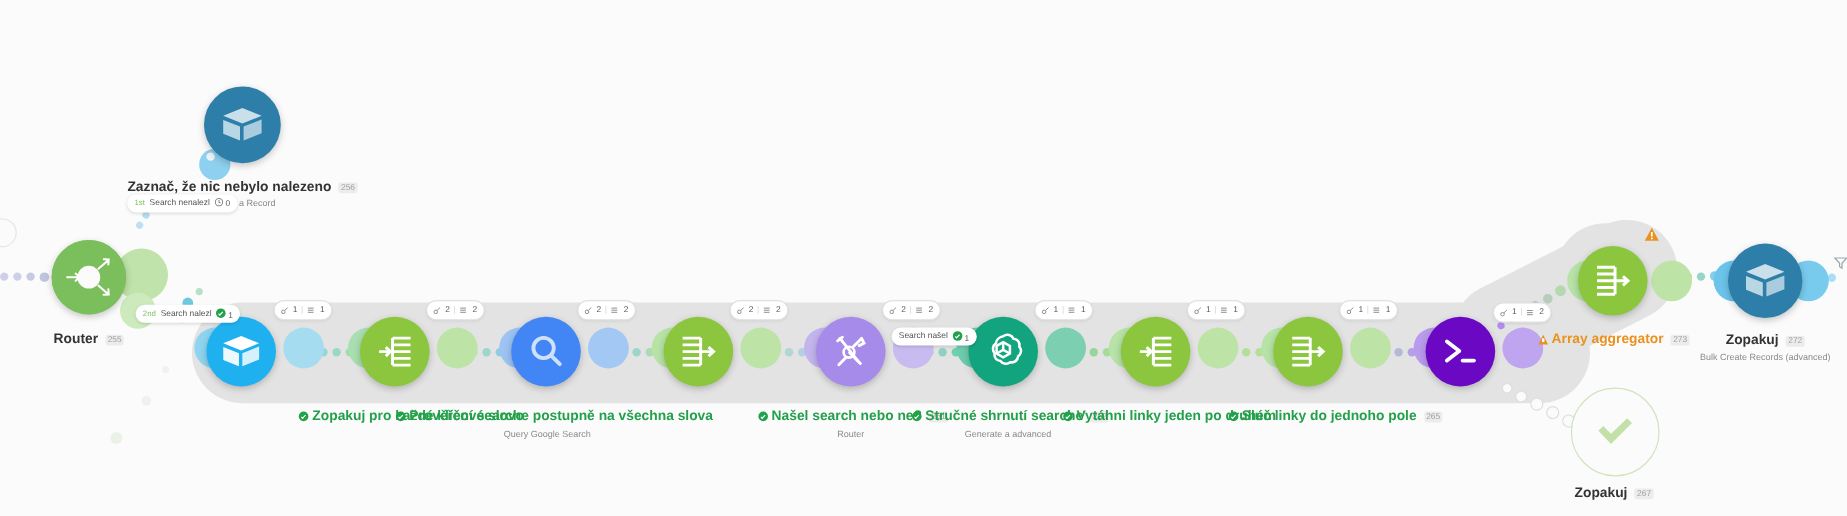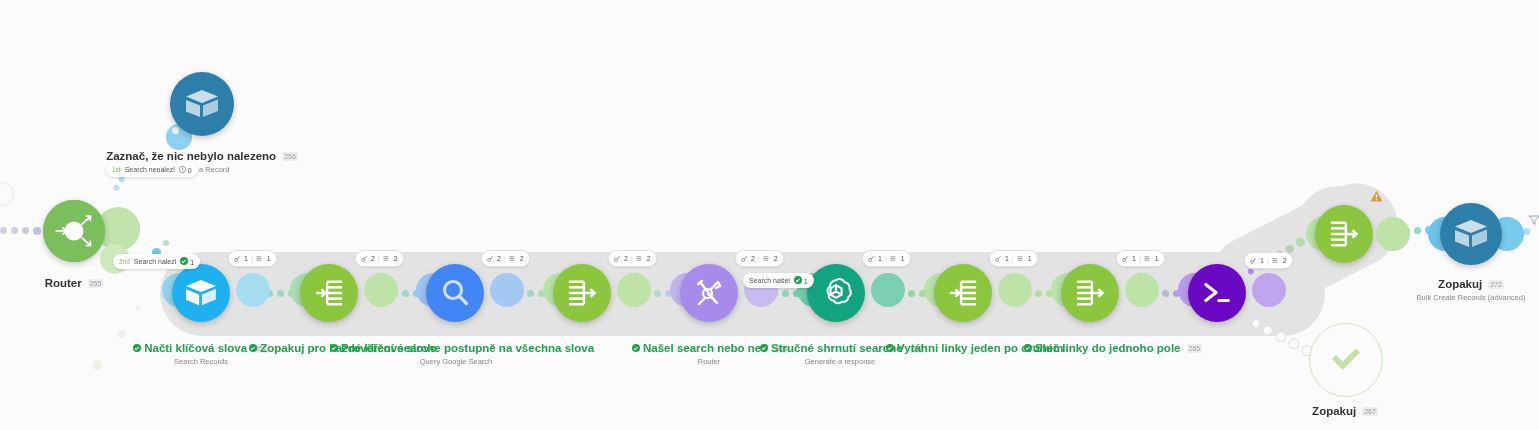--- a/index.html
+++ b/index.html
@@ -303,28 +303,20 @@
   <div class="halo" style="left:162px;top:273px;width:34px;height:34px;background:#8fd4ef;border-radius:50%;"></div>
   <div class="halo" style="left:236px;top:273px;width:34px;height:34px;background:#a6dcef;border-radius:50%;"></div>
   <div class="node" style="left:172px;top:264px;">
     <div class="bubble" style="width:58px;height:58px;background:#1fb0f0;">
       <svg width="32" height="28" viewBox="0 0 34 30" fill="#fff">
         <path d="M17 1 L33 7.5 L17 14 L1 7.5 Z"></path>
         <path d="M1 11 L15 16.5 L15 28 L1 22.5 Z" opacity=".92"></path>
         <path d="M18 16.5 L33 10.5 L33 22 L18 28 Z" opacity=".82"></path>
       </svg>
     </div>
-  </div>
-  <div class="lbl" style="left:110px;top:338px;width:182px;">
-    <span class="title">
-      <span class="dot-ok"></span>
-      <span>Načti klíčová slova</span>
-      <span class="idbadge">257</span>
-    </span>
-    <div class="sub">Search Records</div>
   </div>
   <div class="pill" style="left:228px;top:250px;">
     <svg width="7" height="7" viewBox="0 0 8 8">
         <circle cx="2.4" cy="5.6" r="1.7" fill="none" stroke="#888" stroke-width=".9"></circle>
         <path d="M3.6 4.4 L6.6 1.4" stroke="#888" stroke-width=".9"></path>
       </svg>
     <span class="num">1</span>
     <span class="sep">|</span>
     <svg width="8" height="7" viewBox="0 0 9 8">
         <path d="M0.5 2 H6 M0.5 4 H6 M0.5 6 H6" stroke="#888" stroke-width=".9"></path>
@@ -478,21 +470,21 @@
         <path d="M17 9.2 V15.5 M17 15.5 L22.6 18.6 M17 15.5 L11.5 18.6"></path>
       </svg>
     </div>
   </div>
   <div class="lbl" style="left:760px;top:338px;width:160px;">
     <span class="title">
       <span class="dot-ok"></span>
       <span>Stručné shrnutí searche</span>
       <span class="idbadge">262</span>
     </span>
-    <div class="sub">Generate a response</div>
+    <div class="sub">Generate a advanced</div>
   </div>
   <div class="pill" style="left:862px;top:250px;">
     <svg width="7" height="7" viewBox="0 0 8 8">
         <circle cx="2.4" cy="5.6" r="1.7" fill="none" stroke="#888" stroke-width=".9"></circle>
         <path d="M3.6 4.4 L6.6 1.4" stroke="#888" stroke-width=".9"></path>
       </svg>
     <span class="num">1</span>
     <span class="sep">|</span>
     <svg width="8" height="7" viewBox="0 0 9 8">
         <path d="M0.5 2 H6 M0.5 4 H6 M0.5 6 H6" stroke="#888" stroke-width=".9"></path>
@@ -610,20 +602,27 @@
       </svg>
     </div>
   </div>
   <div class="warnbadge" style="left:1370px;top:189px;">
     <svg width="13" height="13" viewBox="0 0 13 13">
       <path d="M6.5 0.8 L12.4 11.6 H0.6 Z" fill="#e8921f"></path>
       <rect x="5.8" y="4.3" width="1.4" height="3.8" fill="#fff"></rect>
       <rect x="5.8" y="9" width="1.4" height="1.4" fill="#fff"></rect>
     </svg>
   </div>
+  <div class="lbl" style="left:1270px;top:274px;width:150px;">
+    <span class="title warn">
+      <span class="warn-tri"></span>
+      <span>Array aggregator</span>
+      <span class="idbadge">273</span>
+    </span>
+  </div>
 
   <div class="halo" style="left:1428px;top:217px;width:34px;height:34px;background:#6cc4ea;border-radius:50%;"></div>
   <div class="halo" style="left:1490px;top:217px;width:34px;height:34px;background:#79cbee;border-radius:50%;"></div>
   <div class="node" style="left:1440px;top:203px;">
     <div class="bubble" style="width:62px;height:62px;background:#2d7ea8;">
       <svg width="34" height="30" viewBox="0 0 34 30" fill="#c9dfe9">
         <path d="M17 1 L33 7.5 L17 14 L1 7.5 Z"></path>
         <path d="M1 11 L15 16.5 L15 28 L1 22.5 Z" fill="#b9d6e4"></path>
         <path d="M18 16.5 L33 10.5 L33 22 L18 28 Z" fill="#a9cddf"></path>
       </svg>

